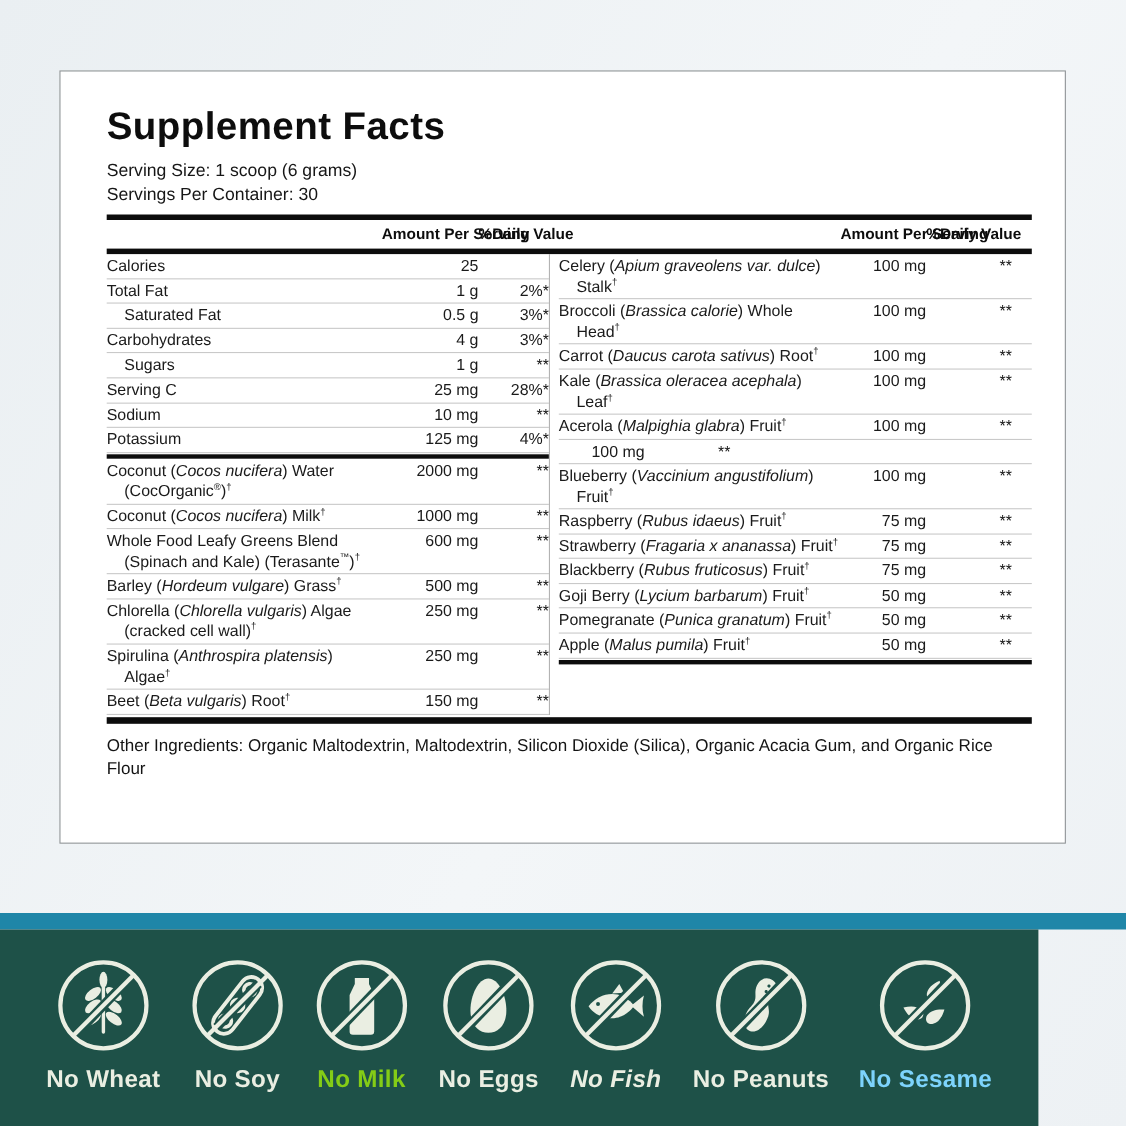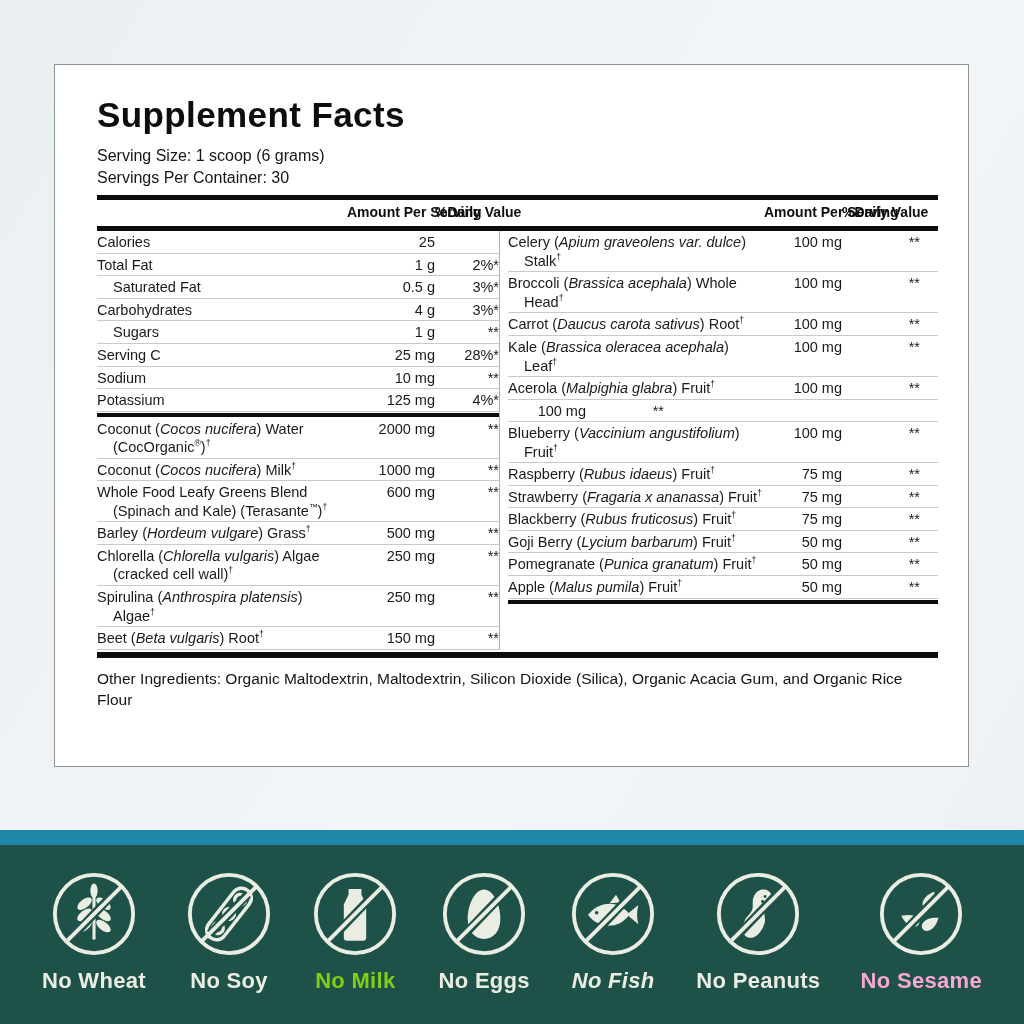--- a/index.html
+++ b/index.html
@@ -46,21 +46,21 @@
   .left-cols .dv{width:64px;}
   .right-cols .amt{width:78px;}
   .right-cols .dv{width:96px;padding-right:18px;box-sizing:border-box;}
 
   .footnotes{font-size:14.5px;line-height:1.32;padding:6px 0 0 2px;color:#141414;}
   .other{font-size:15.5px;line-height:1.38;margin-top:10px;color:#141414;}
 
   
   .accent-strip{position:absolute;left:0;top:830px;width:1024px;height:15px;}
   .allergen-bar{
-    position:absolute;left:0;top:845px;width:1024px;height:179px;
+    position:absolute;left:0;top:845px;width:944px;height:179px;
     display:flex;justify-content:space-between;align-items:flex-start;
     padding:26px 42px 16px;box-sizing:border-box;
   }
   .allergen{display:flex;flex-direction:column;align-items:center;}
   .allergen .icon{width:86px;height:86px;display:block;}
   .allergen .lbl{margin-top:11px;font-size:22px;font-weight:bold;letter-spacing:.3px;white-space:nowrap;}
 </style>
 </head>
 <body>
 
@@ -168,21 +168,21 @@
       </div>
     <div class="vrule"></div>
     <div class="tcol-right right-cols">
       <div id="rows-right">
           <div class="row">
             <span class="name">Celery (<i>Apium graveolens var. dulce</i>) Stalk<sup>†</sup></span>
             <span class="amt">100 mg</span>
             <span class="dv">**</span>
           </div>
           <div class="row">
-            <span class="name">Broccoli (<i>Brassica acephala</i>) Whole Head<sup>†</sup></span>
+            <span class="name">Broccoli (<i>Brassica calorie</i>) Whole Head<sup>†</sup></span>
             <span class="amt">100 mg</span>
             <span class="dv">**</span>
           </div>
           <div class="row">
             <span class="name">Carrot (<i>Daucus carota sativus</i>) Root<sup>†</sup></span>
             <span class="amt">100 mg</span>
             <span class="dv">**</span>
           </div>
           <div class="row">
             <span class="name">Kale (<i>Brassica oleracea acephala</i>) Leaf<sup>†</sup></span>
@@ -326,15 +326,15 @@
       <span class="icon"><svg viewBox="0 0 100 100" width="86" height="86">
   <circle cx="50" cy="50" r="45.5" fill="none" stroke="#eaeee2" stroke-width="4.5"></circle>
   <g fill="#eaeee2">
     <path transform="translate(60 34) rotate(28)" d="M0 -11.5 C5.5 -4.5 7.5 1.5 5.5 7 C3.2 12.5 -3.2 12.5 -5.5 7 C-7.5 1.5 -5.5 -4.5 0 -11.5 Z"></path>
     <path transform="translate(37.5 57) rotate(-65)" d="M0 -11.5 C5.5 -4.5 7.5 1.5 5.5 7 C3.2 12.5 -3.2 12.5 -5.5 7 C-7.5 1.5 -5.5 -4.5 0 -11.5 Z"></path>
     <path transform="translate(61 61) rotate(55)" d="M0 -11.5 C5.5 -4.5 7.5 1.5 5.5 7 C3.2 12.5 -3.2 12.5 -5.5 7 C-7.5 1.5 -5.5 -4.5 0 -11.5 Z"></path>
           </g>
   <line x1="72" y1="27" x2="28" y2="73" stroke="#1e5148" stroke-width="10"></line>
   <line x1="81.5" y1="18.5" x2="18.5" y2="81.5" stroke="#eaeee2" stroke-width="4.5"></line>
 </svg></span>
-      <div class="lbl" style="color: #f9a8d4;">No Sesame</div>
+      <div class="lbl" style="color: #7dd3fc;">No Sesame</div>
     </div>
   </div>
 
 </body></html>

